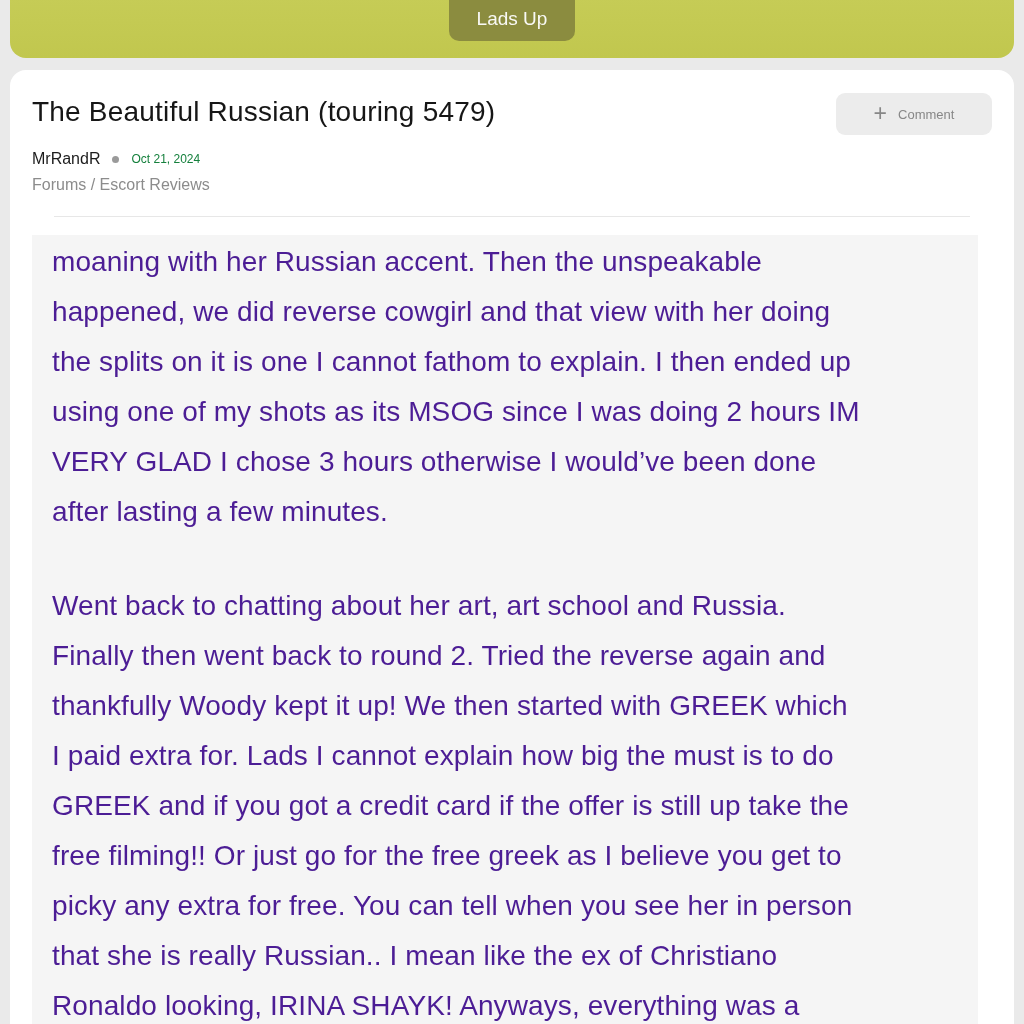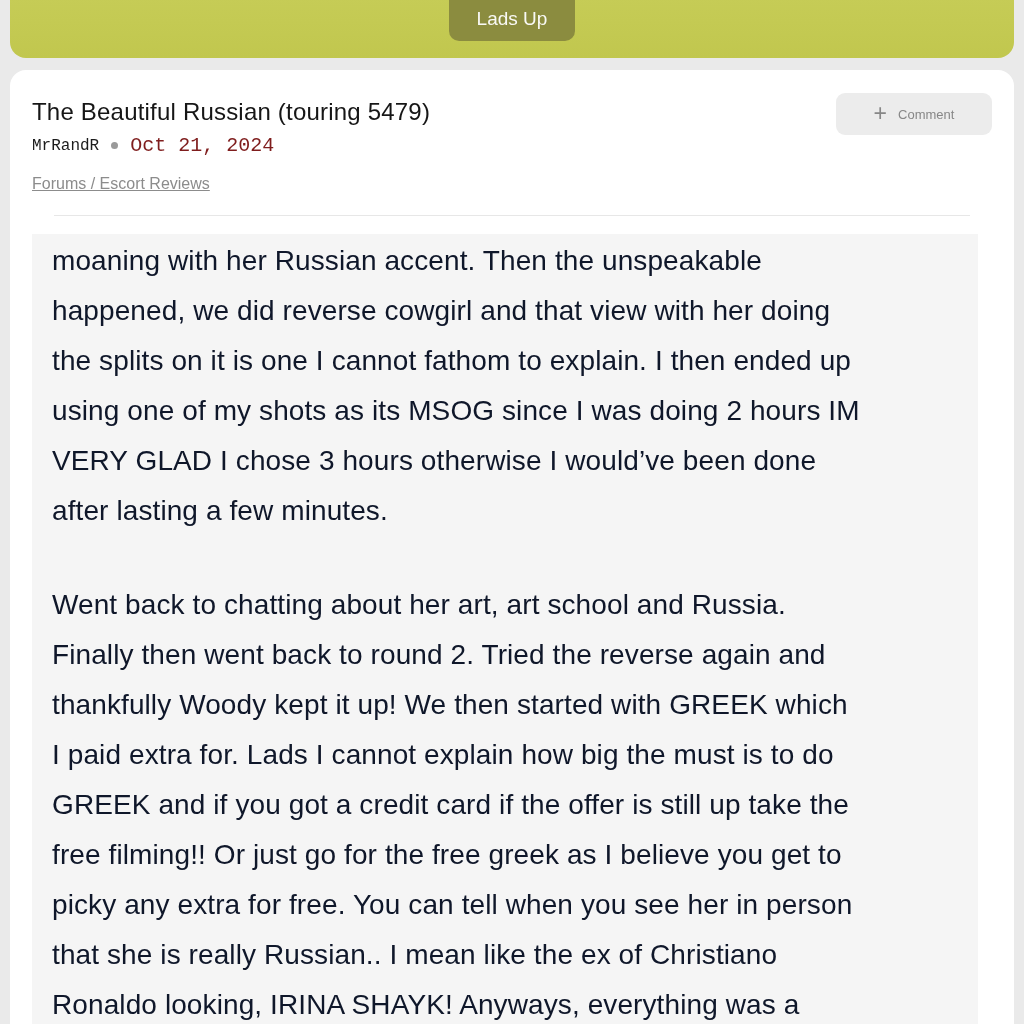--- a/index.html
+++ b/index.html
@@ -40,21 +40,21 @@
     left: 10px; right: 10px; top: 70px;
     height: 1000px;
     background: #ffffff;
     border-radius: 16px;
   }
   .card-header {
     position: relative;
     padding: 24px 22px 0 22px;
   }
   .post-title {
-    font-size: 24px;
+    font-size: 28px;
     font-weight: 400;
     line-height: 36px;
     color: #161616;
     letter-spacing: 0.2px;
     max-width: 780px;
   }
   .comment-btn {
     position: absolute;
     top: 23px; right: 22px;
     width: 156px; height: 42px;
@@ -70,66 +70,64 @@
   .comment-btn .plus {
     font-size: 23px;
     font-weight: 400;
     line-height: 1;
     margin-top: -2px;
   }
   .comment-btn .lbl {
     font-size: 13px;
   }
   .meta-row {
-    margin-top: 4px;
+    margin-top: 20px;
     display: flex; align-items: center;
     gap: 12px;
-    font-family: Liberation Mono, monospace;
   }
   .author {
     font-size: 16px;
     color: #1c1c1c;
     text-decoration: none;
     cursor: pointer;
   }
   .dot-sep {
     width: 7px; height: 7px;
     border-radius: 50%;
     background: #9a9a9a;
   }
   .post-date {
-    font-size: 20px;
-    color: #7f1d1d;
+    font-size: 12px;
+    color: #15803d;
   }
   .breadcrumb {
     display: inline-block;
-    margin-top: 18px;
+    margin-top: 8px;
     font-size: 16px;
     color: #8c8c8c;
-    text-decoration: underline;
     text-decoration-color: #8c8c8c;
     cursor: pointer;
   }
   .divider {
     margin: 22px 22px 0 22px;
     height: 1px;
     background: #e7e7e7;
   }
 
   
   .post-body {
     margin: 18px 36px 0 22px;
     background: #f5f5f5;
     padding: 2px 10px 40px 20px;
     min-height: 820px;
   }
   .post-body p {
     font-size: 28px;
     line-height: 50px;
-    color: #0f172a;
+    color: #4c1d95;
     white-space: pre-line;
     letter-spacing: 0.1px;
   }
   .post-body p + p { margin-top: 44px; }
 </style>
 </head>
 <body>
 
 <div class="banner">
   <button class="signup-btn">

